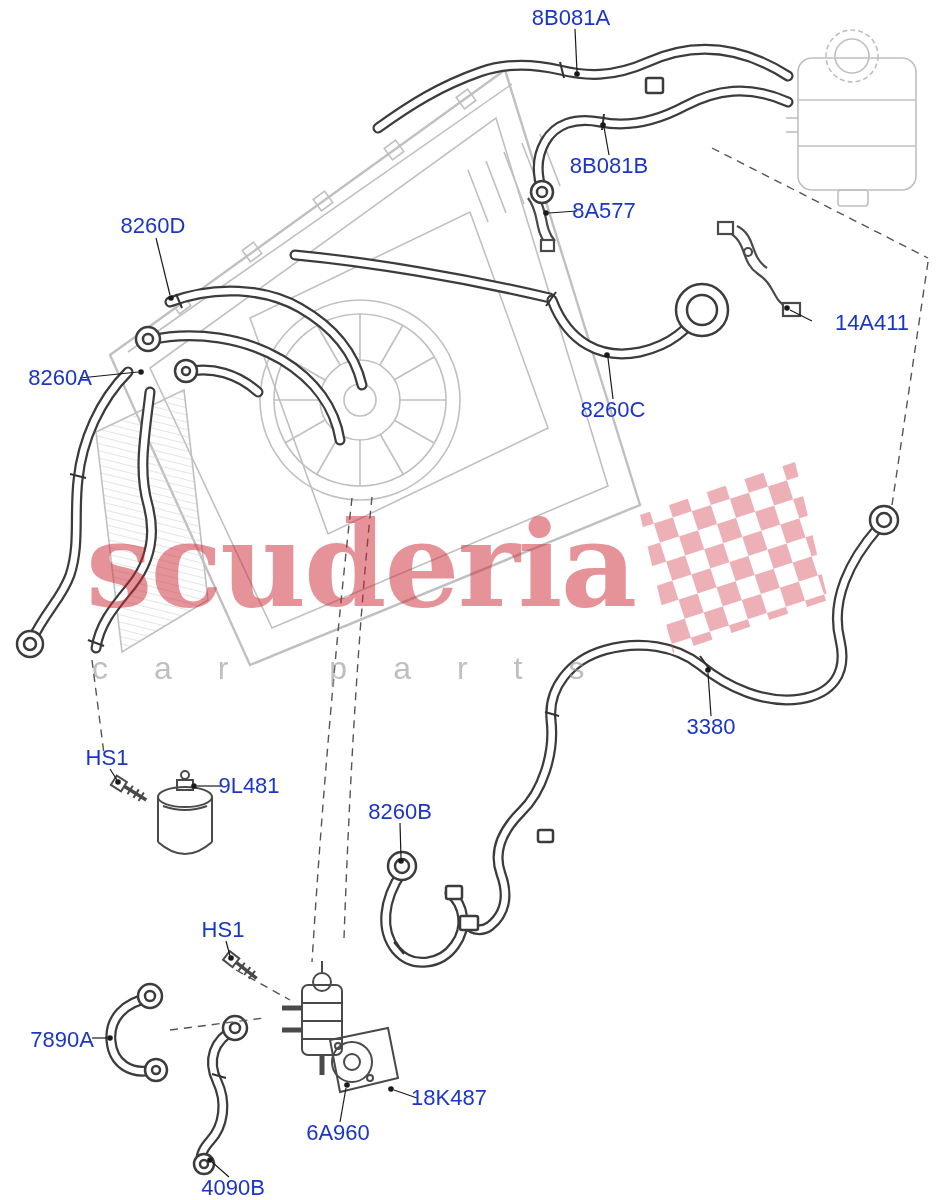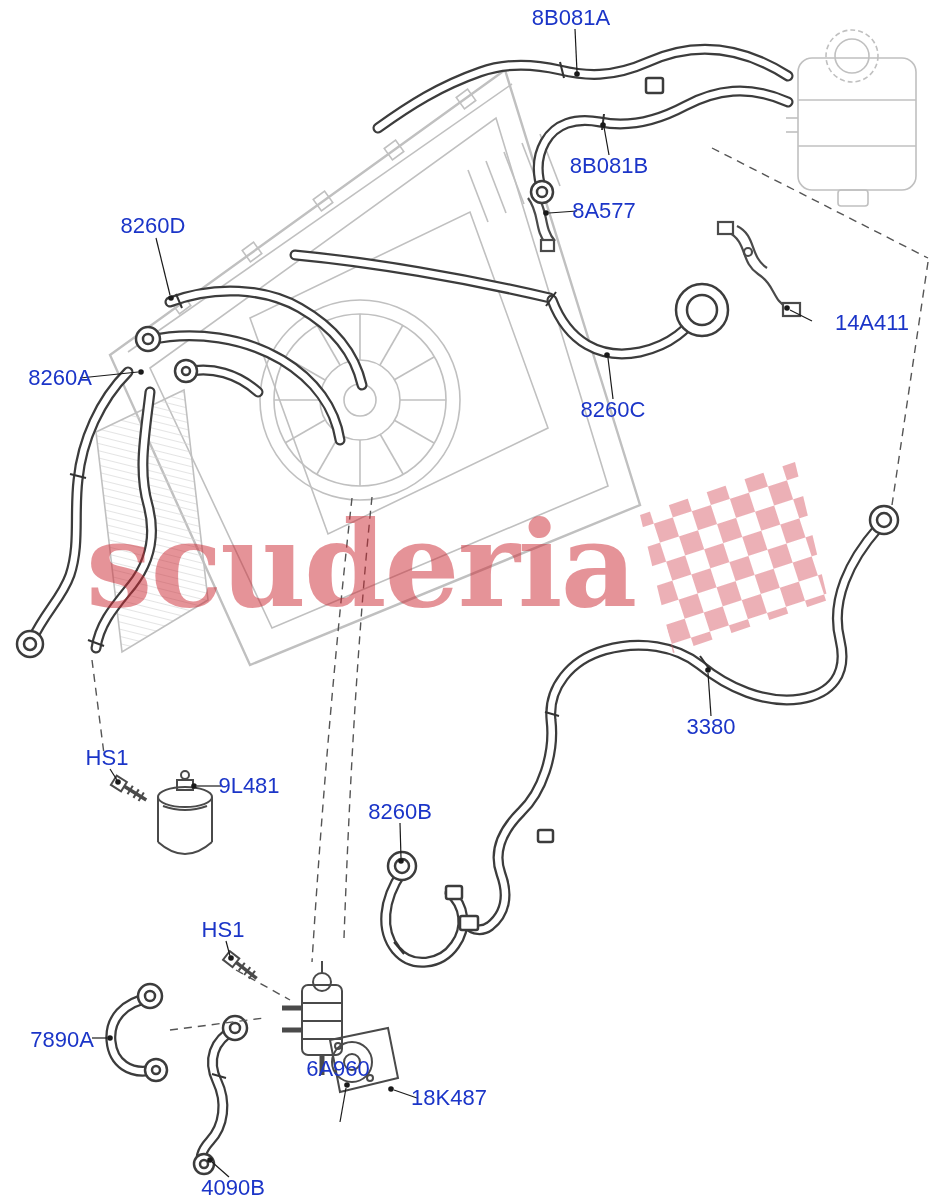--- a/index.html
+++ b/index.html
@@ -279,30 +279,31 @@
       <path d="M 340,1122 L 346,1088"></path>
         <circle cx="347" cy="1085" r="2.8"></circle>
       <path d="M 229,1177 L 212,1162"></path>
         <circle cx="210" cy="1160" r="2.8"></circle>
     </g>
 
     <path class="flag" d="M 640,515 L 795,462 L 828,600 L 673,653 Z"></path>
   </svg>
 
   <div class="wm-title">scuderia</div>
+  <div class="wm-sub">car parts</div>
 
   <div class="plabel" style="left:571px;top:18px">8B081A</div>
   <div class="plabel" style="left:609px;top:166px">8B081B</div>
   <div class="plabel" style="left:604px;top:211px">8A577</div>
   <div class="plabel" style="left:153px;top:226px">8260D</div>
   <div class="plabel" style="left:872px;top:323px">14A411</div>
   <div class="plabel" style="left:60px;top:378px">8260A</div>
   <div class="plabel" style="left:613px;top:410px">8260C</div>
   <div class="plabel" style="left:711px;top:727px">3380</div>
   <div class="plabel" style="left:107px;top:758px">HS1</div>
   <div class="plabel" style="left:249px;top:786px">9L481</div>
   <div class="plabel" style="left:400px;top:812px">8260B</div>
   <div class="plabel" style="left:223px;top:930px">HS1</div>
   <div class="plabel" style="left:62px;top:1040px">7890A</div>
   <div class="plabel" style="left:449px;top:1098px">18K487</div>
-  <div class="plabel" style="left:338px;top:1069px">6A960</div>
+  <div class="plabel" style="left:338px;top:1133px">6A960</div>
   <div class="plabel" style="left:233px;top:1188px">4090B</div>
 </div>
 
 </body></html>

